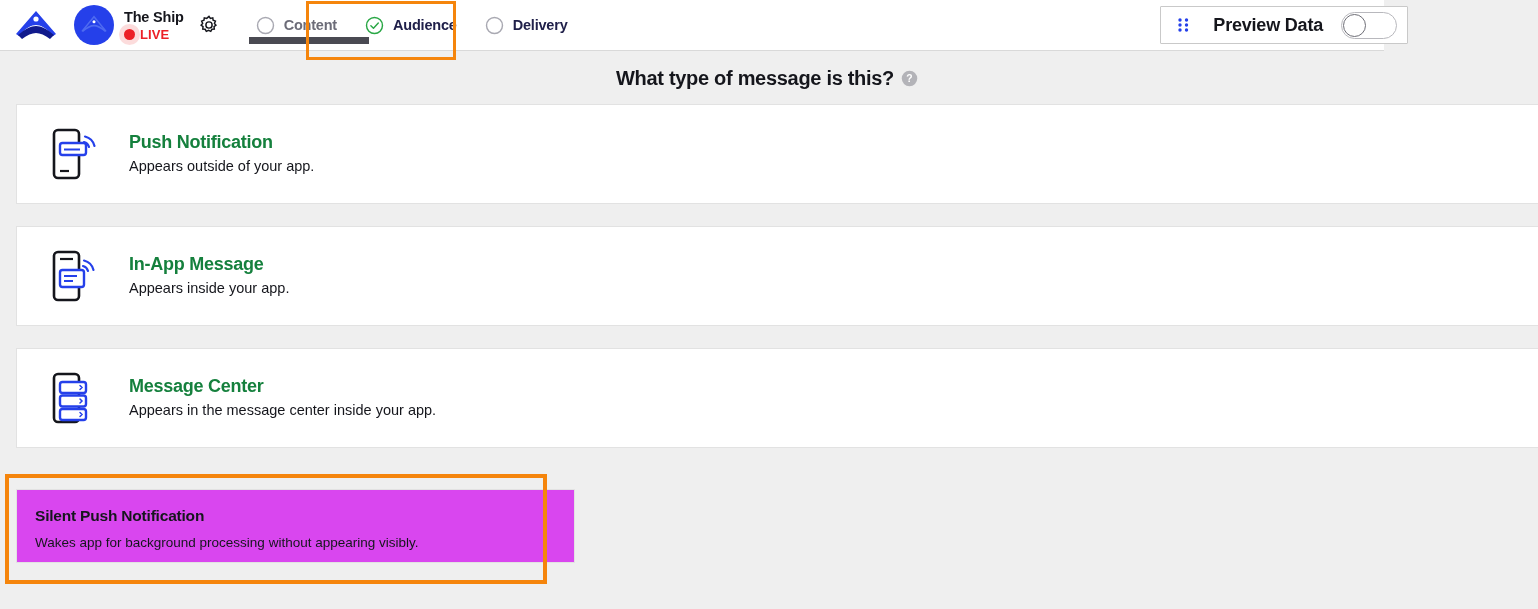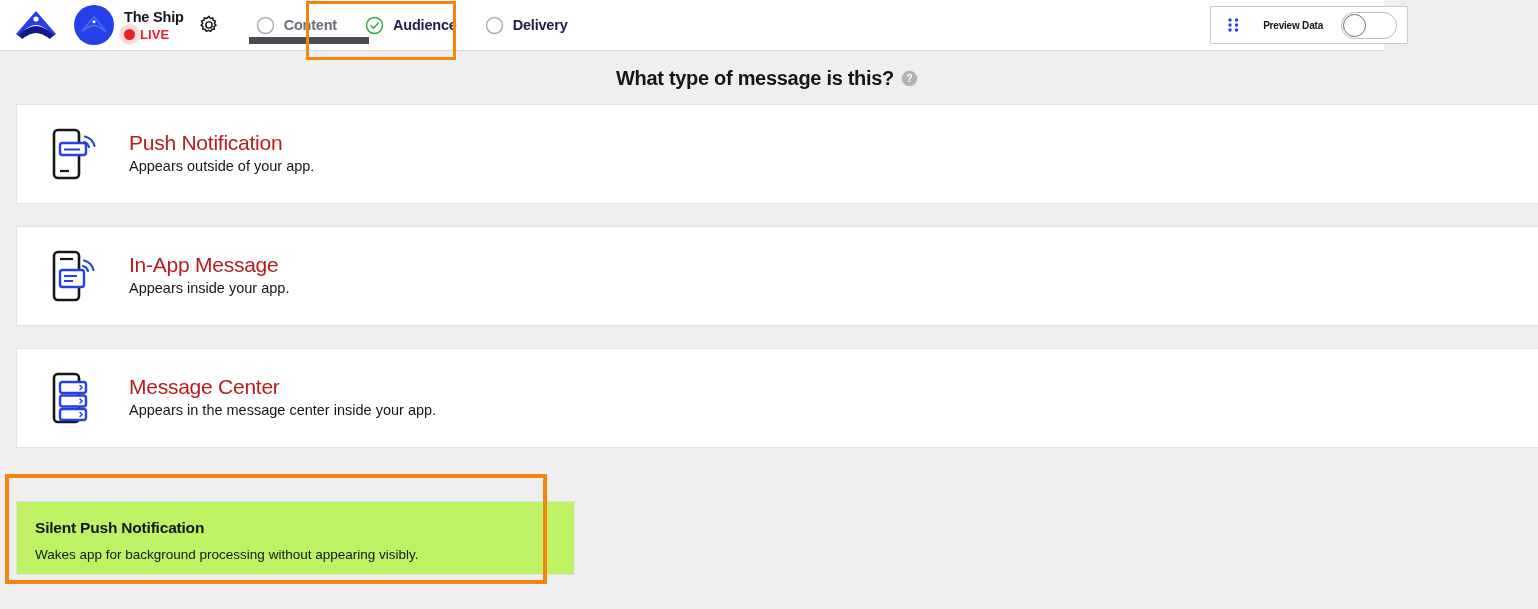--- a/index.html
+++ b/index.html
@@ -153,21 +153,21 @@
     display: flex;
     align-items: center;
     gap: 0;
     background: #ffffff;
     border: 1px solid #c9c9c9;
     padding: 0 0 0 16px;
     border-radius: 1px;
   }
   .dots-icon { width: 14px; height: 16px; flex: none; }
   .preview-label {
-    font-size: 10px;
+    font-size: 18px;
     font-weight: bold;
     color: #15161c;
     margin-left: 22px;
     margin-right: 18px;
     letter-spacing: -0.2px;
     white-space: nowrap;
   }
   .toggle {
     width: 56px; height: 27px;
     border-radius: 14px;
@@ -226,42 +226,42 @@
     cursor: pointer;
   }
   .card-icon {
     margin-left: 34px;
     width: 48px; height: 60px;
     flex: none;
     display: block;
   }
   .card-text { margin-left: 30px; }
   .card-title {
-    font-size: 21px;
-    font-weight: normal;
-    color: #b91c1c;
+    font-size: 18px;
+    font-weight: bold;
+    color: #15803d;
     letter-spacing: -0.25px;
     line-height: 21px;
   }
   .card-sub {
     font-size: 14.5px;
     color: #15161c;
     line-height: 21px;
     margin-top: 3px;
   }
 
   
   .silent-wrap { position: relative; height: 140px; }
   .silent-card {
     position: absolute;
     left: 16px;
-    top: 31px;
+    top: 19px;
     width: 559px;
     height: 74px;
-    background: #bef264;
+    background: #d946ef;
     border: 1px solid #e2e2e2;
     padding: 16px 0 0 18px;
     cursor: pointer;
   }
   .silent-title {
     font-size: 15.5px;
     font-weight: bold;
     color: #15161c;
     letter-spacing: -0.2px;
     line-height: 19px;

